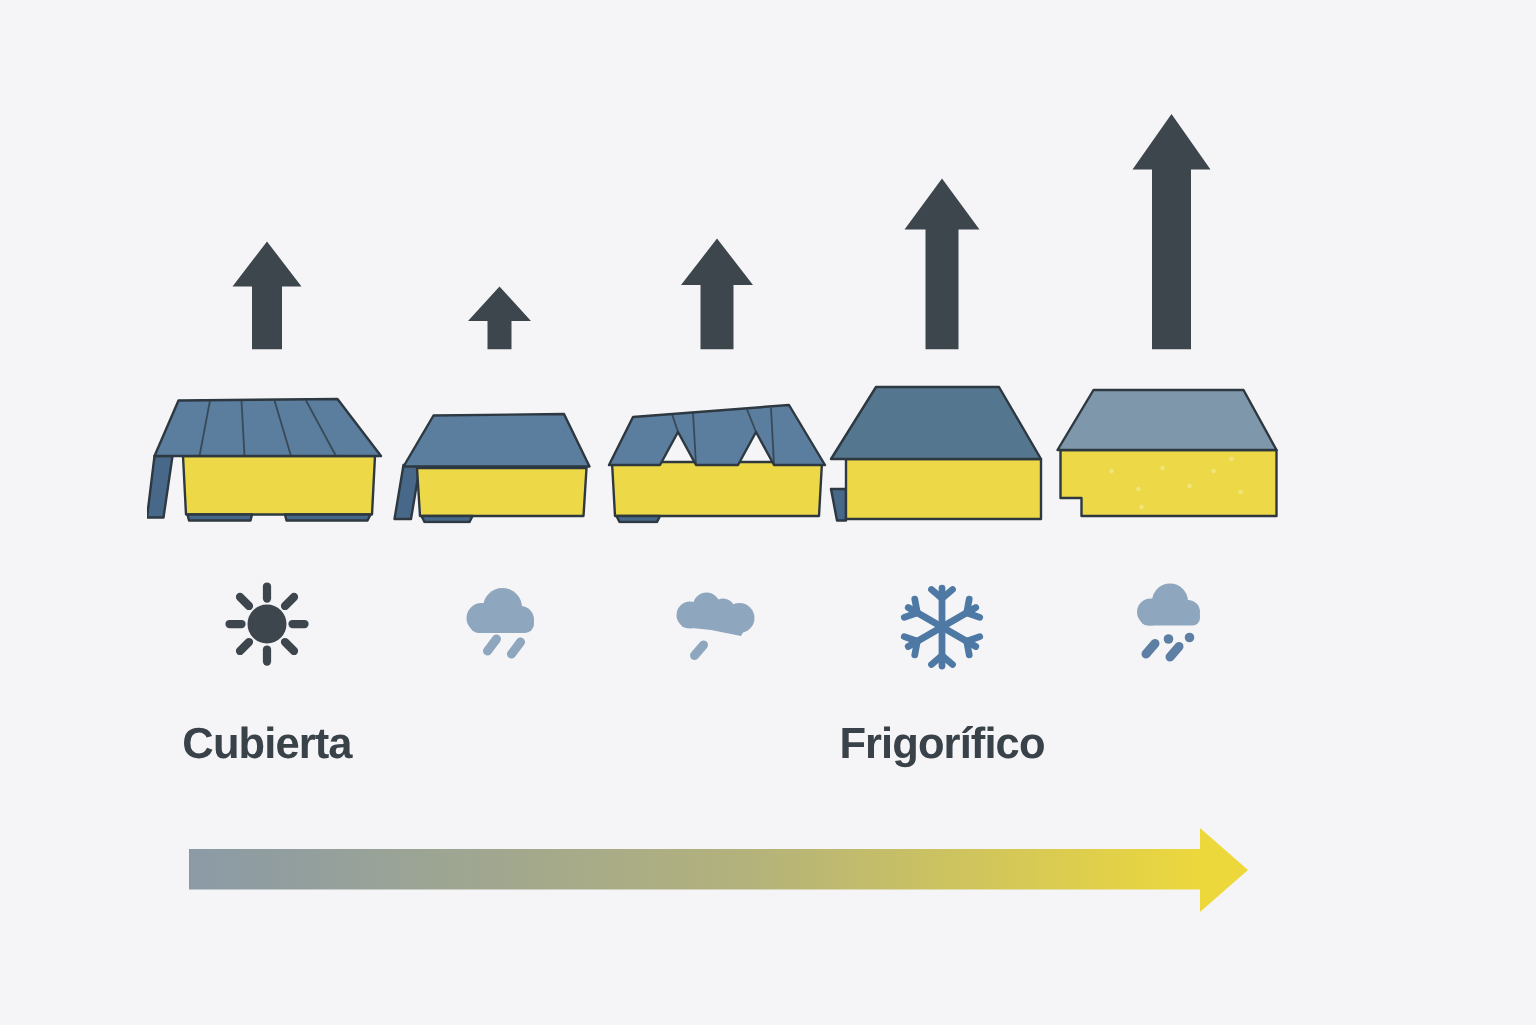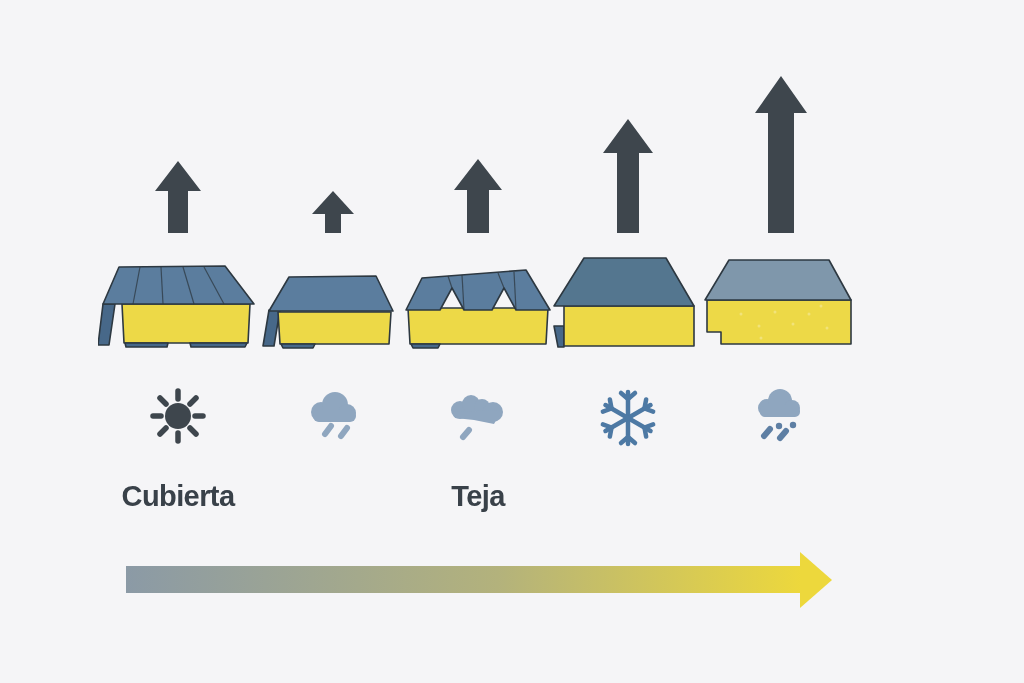--- a/index.html
+++ b/index.html
@@ -130,21 +130,20 @@
     <div class="icon-box">
       <svg width="64" height="64" viewBox="0 0 64 64">
         <circle class="cloud-fill" cx="14" cy="24" r="9"></circle>
         <circle class="cloud-fill" cx="25" cy="18" r="9"></circle>
         <circle class="cloud-fill" cx="36" cy="21" r="8"></circle>
         <circle class="cloud-fill" cx="47" cy="26" r="10"></circle>
         <polygon class="cloud-fill" points="6,26 56,24 48,38 28,34 9,32"></polygon>
         <line class="rain-light" x1="17" y1="51" x2="23" y2="44"></line>
       </svg>
     </div>
-    <div class="col-label">Teja</div>
   </div>
 
   <div class="col" style="left:528px">
     <div class="arrow-box">
       <svg class="up-arrow" width="60" height="160" viewBox="0 0 60 160">
         <polygon points="30,46 5,80 19,80 19,160 41,160 41,80 55,80"></polygon>
       </svg>
     </div>
     <div class="panel-box">
       <svg width="160" height="95" viewBox="0 0 160 95">
@@ -162,20 +161,21 @@
             <line x1="32" y1="13" x2="39" y2="7"></line>
           </g>
           <use href="#sf-arm" transform="rotate(60 32 32)"></use>
           <use href="#sf-arm" transform="rotate(120 32 32)"></use>
           <use href="#sf-arm" transform="rotate(180 32 32)"></use>
           <use href="#sf-arm" transform="rotate(240 32 32)"></use>
           <use href="#sf-arm" transform="rotate(300 32 32)"></use>
         </g>
       </svg>
     </div>
+    <div class="col-label">Frigorífico</div>
   </div>
 
   <div class="col" style="left:681px">
     <div class="arrow-box">
       <svg class="up-arrow" width="60" height="160" viewBox="0 0 60 160">
         <polygon points="30,3 4,40 17,40 17,160 43,160 43,40 56,40"></polygon>
       </svg>
     </div>
     <div class="panel-box">
       <svg width="160" height="95" viewBox="0 0 160 95">

